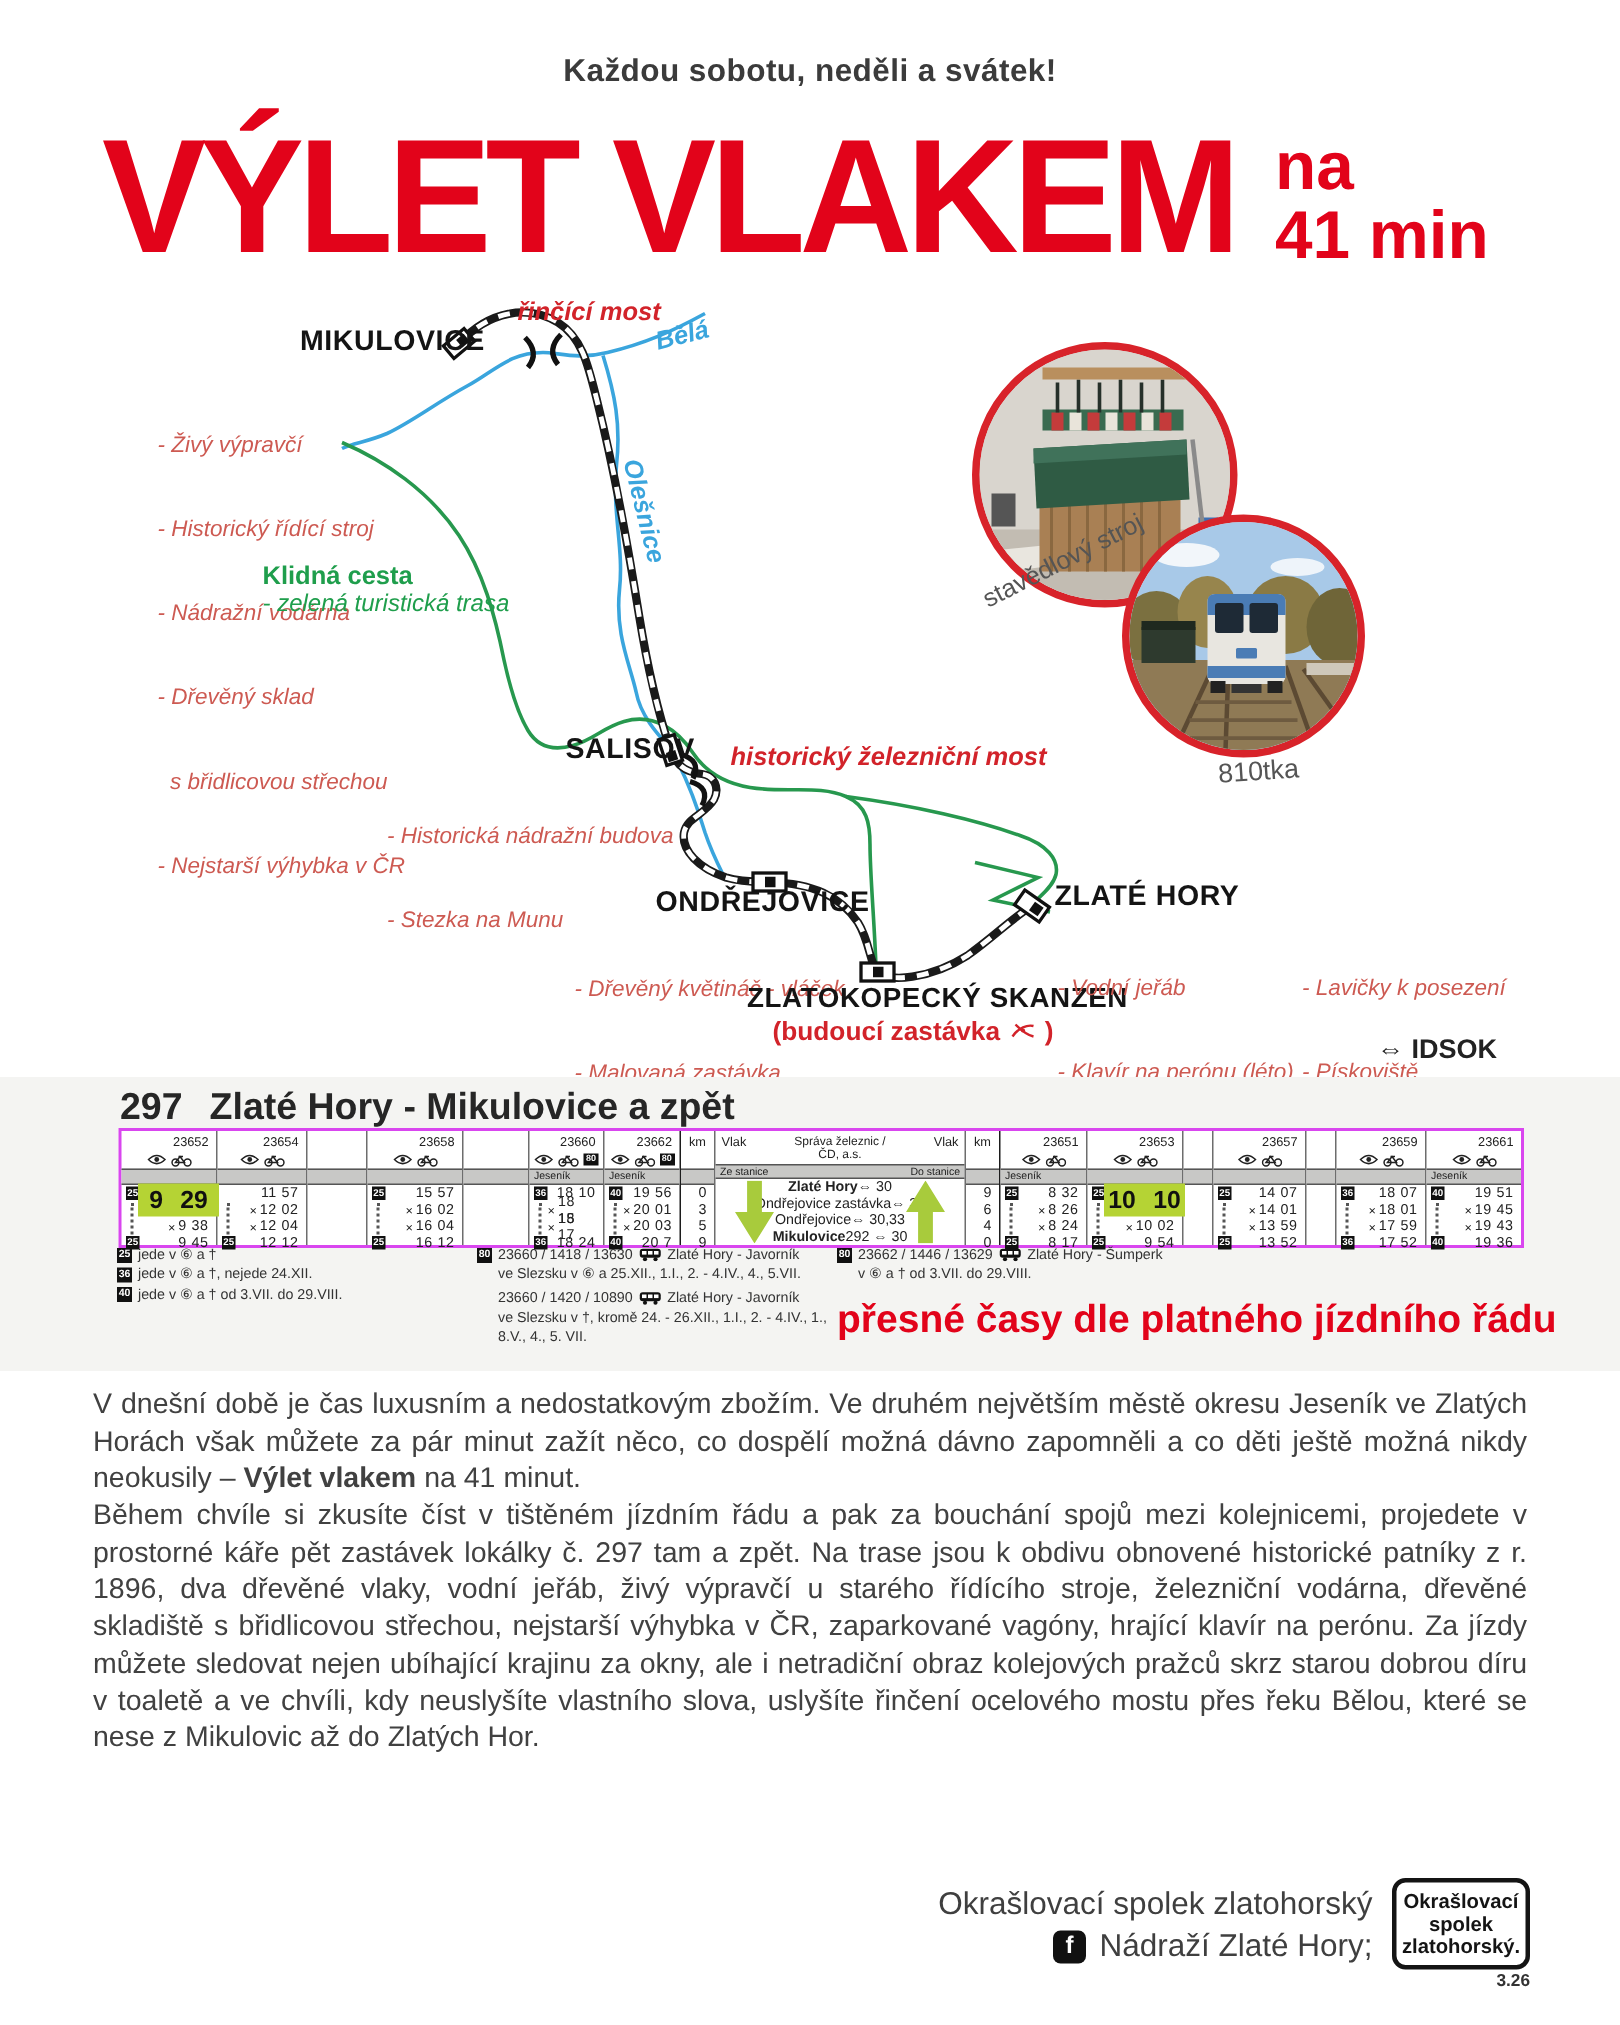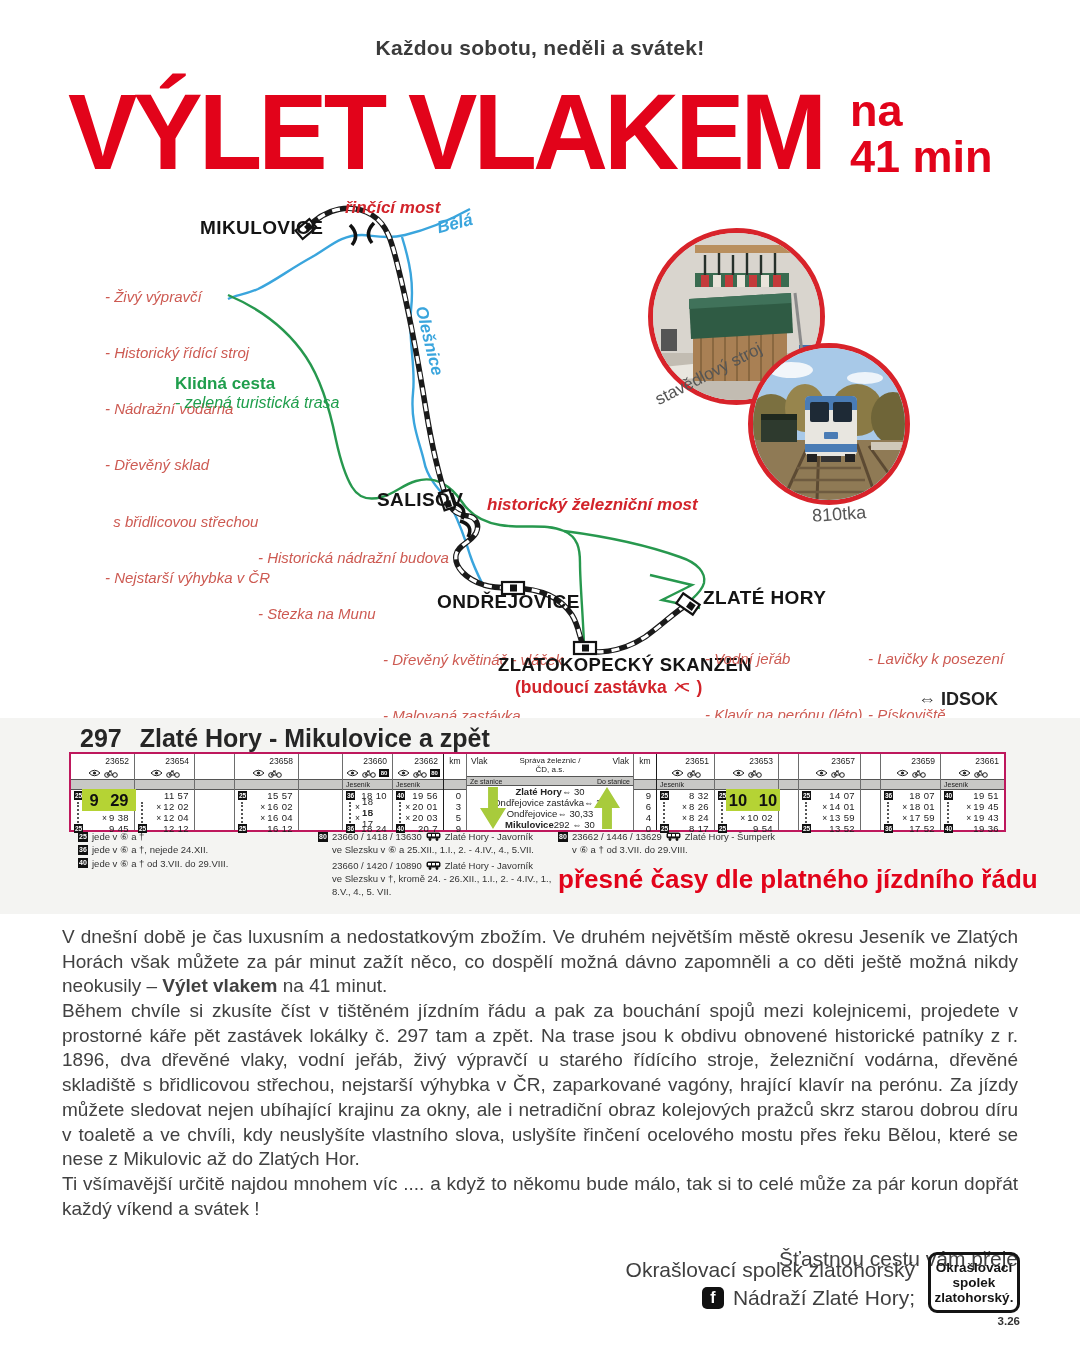--- a/index.html
+++ b/index.html
@@ -25,21 +25,21 @@
   .photo{border-radius:50%;overflow:hidden;border:5px solid #d8232a;box-sizing:border-box;background:#ddd}
   .photo svg{display:block}
   .photo-label{color:#555;font-size:17px;white-space:nowrap}
   .skz-note{color:#d2232a;font-weight:bold;font-size:17.5px;white-space:nowrap}
 
   
   .band{top:718px;left:0;width:1080px;height:196px;background:#f4f4f2}
   .tt-title{top:724px;left:80px;font-size:25px;font-weight:bold;color:#262626;white-space:nowrap}
   .tt-num{margin-right:18px}
   .idsok{top:689px;left:918px;font-size:18px;color:#222;font-weight:bold}
-  .ttable{top:752px;left:69px;width:933px;background:#fff;border:2px solid #be185d;display:flex;box-sizing:content-box;height:76px}
+  .ttable{top:752px;left:79px;width:933px;background:#fff;border:2px solid #d946ef;display:flex;box-sizing:content-box;height:76px}
   .tcol{position:relative;border-right:1px solid #6d6d6d;box-sizing:border-box}
   .tcol:last-child{border-right:none}
   .tnum{height:11px;font-size:8.5px;text-align:right;padding:2px 5px 0 0;color:#222}
   .tico{height:12px;display:flex;justify-content:center;align-items:center;gap:3px}
   .tsub{height:9px;background:#c8c8c6;border-top:1px solid #555;border-bottom:1px solid #555;font-size:7px;line-height:9px;padding-left:3px;color:#222;box-sizing:content-box}
   .trows{position:relative;height:44px}
   .trow{display:flex;align-items:center;height:11px;padding:0 5px 0 3px}
   .ttag{width:9px;height:9px;background:#111;color:#fff;font-size:6.5px;line-height:9.5px;text-align:center;font-weight:bold;flex:0 0 9px}
   .ttag.empty{background:transparent}
   .tsp{flex:1}
@@ -847,22 +847,20 @@
       </div>
     <div class="note-cont">v ⑥ a † od 3.VII. do 29.VIII.</div>
   </div>
 </div>
 
 <div class="slogan">přesné časy dle platného jízdního řádu</div>
 
 <div class="bodytext">
   <p><span>V dnešní době je čas luxusním a nedostatkovým zbožím. Ve druhém největším městě okresu Jeseník ve Zlatých Horách však můžete za pár minut zažít něco, co dospělí možná dávno zapomněli a co děti ještě možná nikdy neokusily – </span><b>Výlet vlakem</b><span> na 41 minut.</span></p>
   <p>Během chvíle si zkusíte číst v tištěném jízdním řádu a pak za bouchání spojů mezi kolejnicemi, projedete v prostorné káře pět zastávek lokálky č. 297 tam a zpět. Na trase jsou k obdivu obnovené historické patníky z r. 1896, dva dřevěné vlaky, vodní jeřáb, živý výpravčí u starého řídícího stroje, železniční vodárna, dřevěné skladiště s břidlicovou střechou, nejstarší výhybka v ČR, zaparkované vagóny, hrající klavír na perónu. Za jízdy můžete sledovat nejen ubíhající krajinu za okny, ale i netradiční obraz kolejových pražců skrz starou dobrou díru v toaletě a ve chvíli, kdy neuslyšíte vlastního slova, uslyšíte řinčení ocelového mostu přes řeku Bělou, které se nese z Mikulovic až do Zlatých Hor.</p>
-  <p>Ti všímavější určitě najdou mnohem víc ....  a když to někomu bude málo, tak si to celé může za pár korun dopřát každý víkend a svátek !</p>
-  <div class="closing">Šťastnou cestu vám přeje</div>
 </div>
 
 <div class="f-org">Okrašlovací spolek zlatohorský</div>
 <div class="f-line">
   <span class="fb">f</span>
   <span>Nádraží Zlaté Hory;</span>
 </div>
 <div class="stamp">
   <div>Okrašlovací</div>
   <div>spolek</div>

